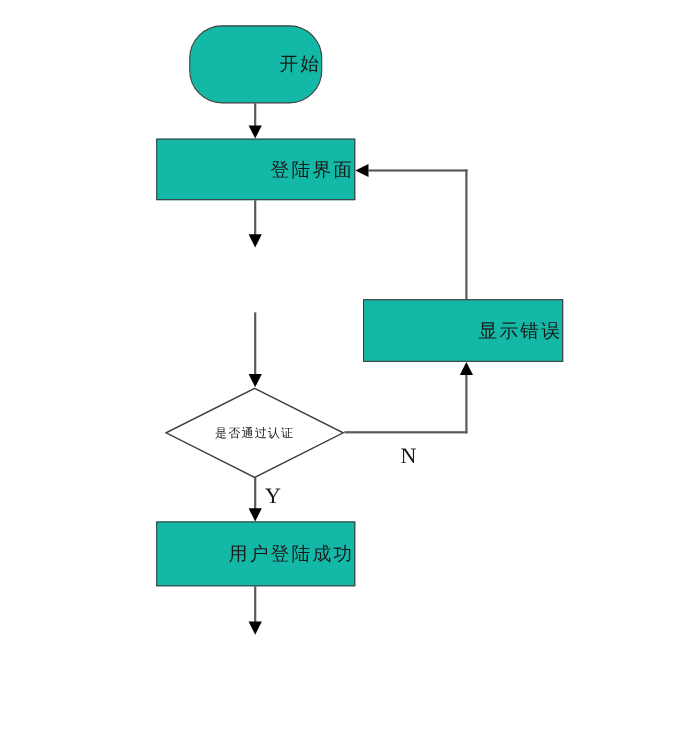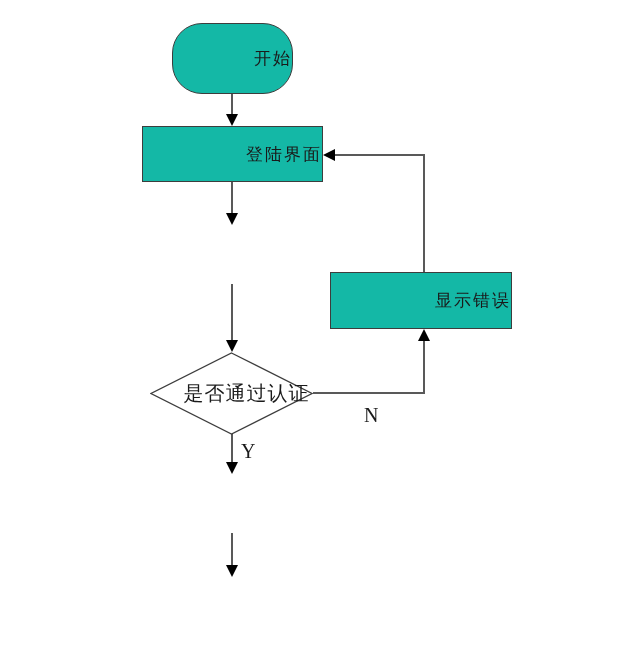--- a/index.html
+++ b/index.html
@@ -41,26 +41,26 @@
 
   .decision-wrap {
     position: absolute;
     left: 150px; top: 352px;
     width: 163px; height: 83px;
     z-index: 2;
   }
   .decision-wrap svg { position: absolute; left: 0; top: 0; }
   .decision-label {
     position: absolute;
-    left: 15px; top: 0;
+    left: 0; top: 0;
     width: 100%; height: 100%;
     display: flex;
     align-items: center;
     justify-content: center;
-    font-size: 20px;
+    font-size: 11px;
     letter-spacing: 1px;
     z-index: 3;
   }
 
   .line {
     position: absolute;
     background: #595959;
     z-index: 1;
   }
   .seg-start-login   { left: 231px; top: 94px;  width: 2px;   height: 22px; }
@@ -147,18 +147,21 @@
     <span>显示错误</span>
   </div>
 
   <div class="decision-wrap">
     <svg width="163" height="83" viewBox="0 0 163 83">
       <polygon points="81.5,1 162,41.5 81.5,82 1,41.5" fill="#ffffff" stroke="#3d3d3d" stroke-width="1.3"></polygon>
     </svg>
     <div class="decision-label">是否通过认证</div>
   </div>
 
+  <div class="node node-success">
+    <span>用户登陆成功</span>
+  </div>
 
 
   <div class="edge-label label-yes">Y</div>
   <div class="edge-label label-no">N</div>
 
 </div>
 
 </body></html>

